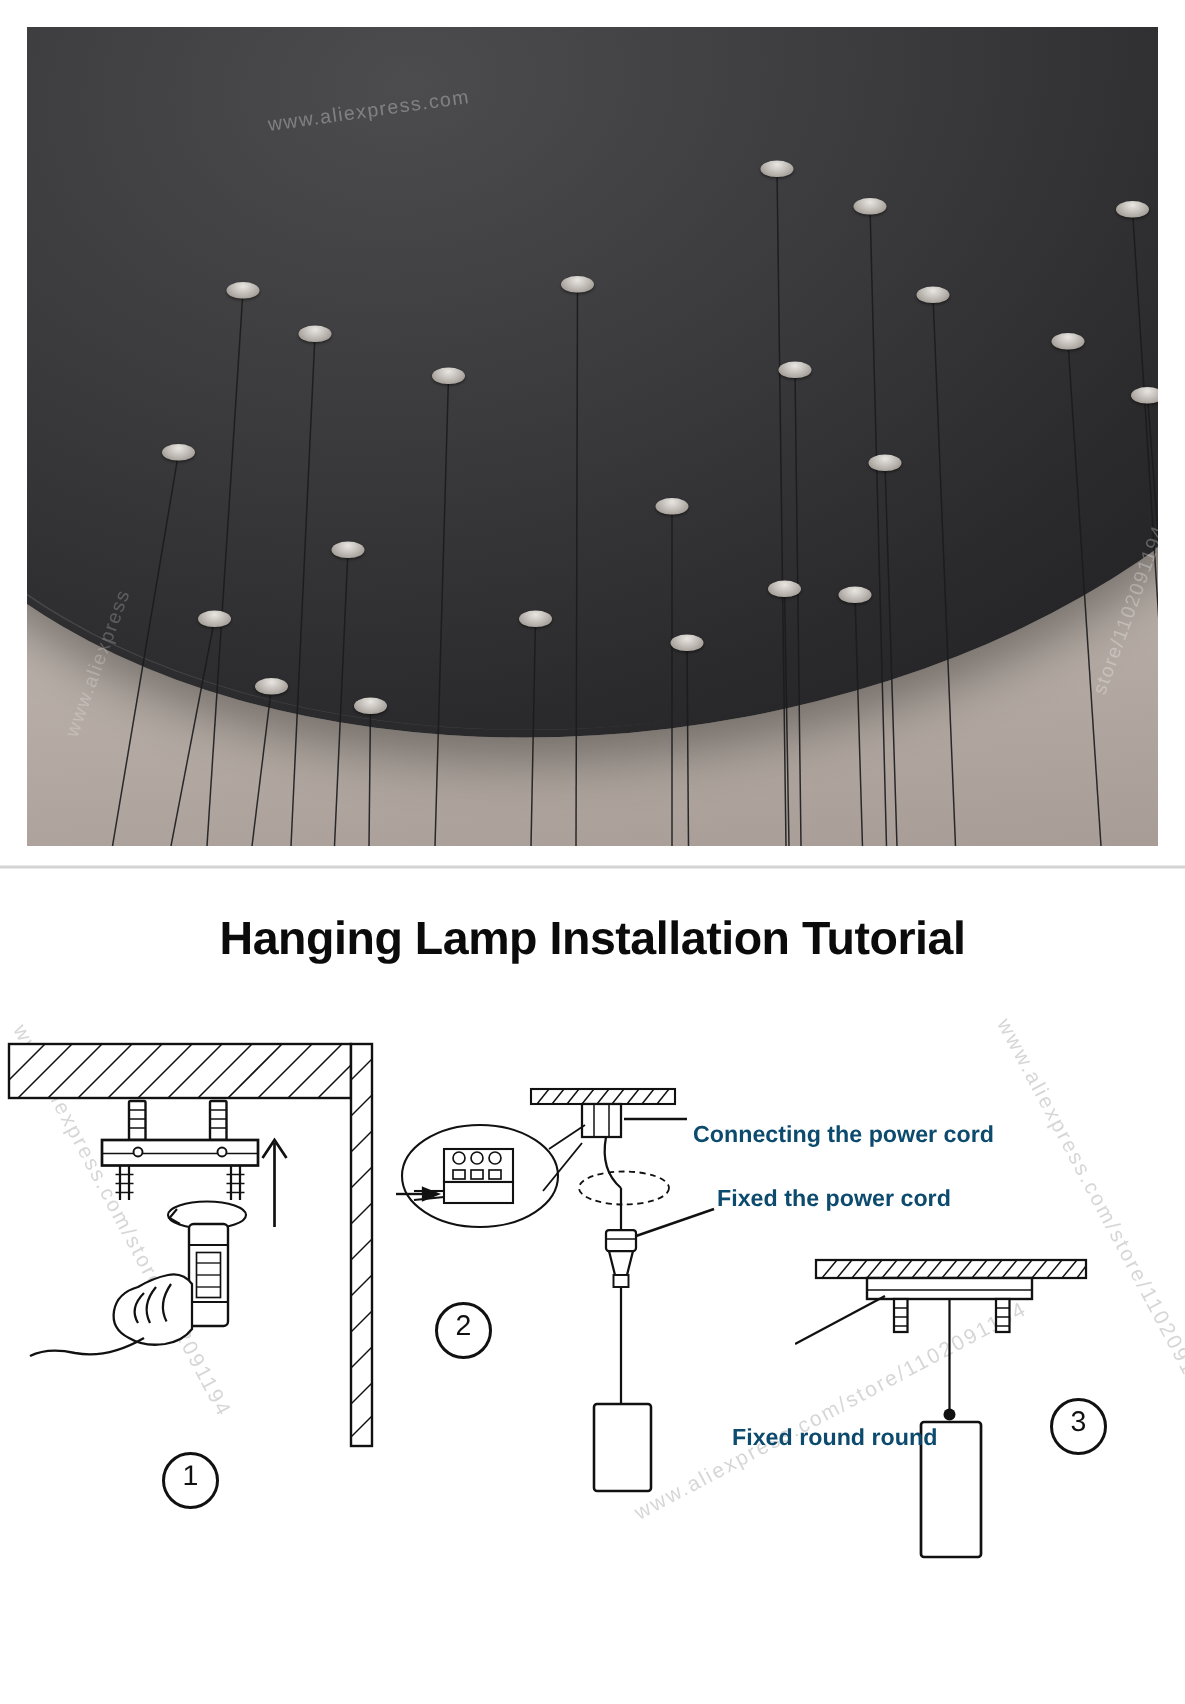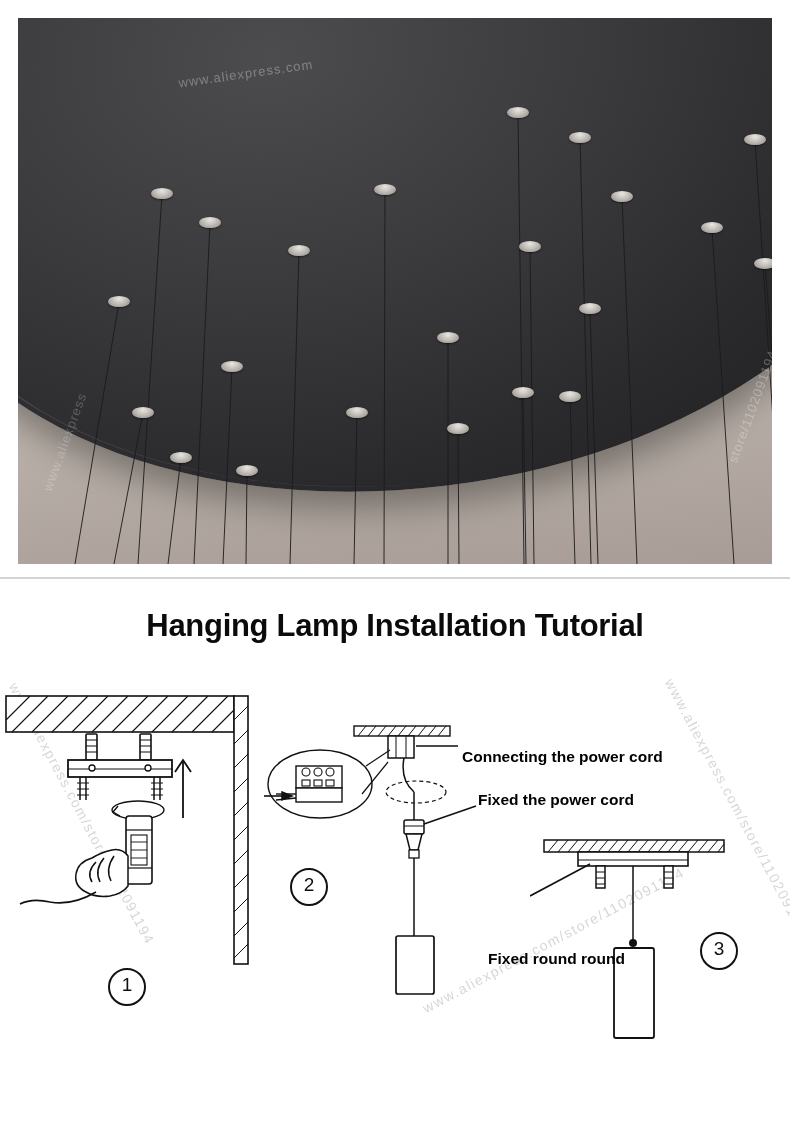--- a/index.html
+++ b/index.html
@@ -146,21 +146,21 @@
     font-size: 19px;
     line-height: 30px;
     text-align: center;
     color: #111;
     background: #fff;
   }
   .label {
     position: absolute;
     font-size: 15.5px;
     font-weight: bold;
-    color: #000000;
+    color: #0c4a6e;
     white-space: nowrap;
   }
 
   .watermark-diag {
     position: absolute;
     color: rgba(120,120,120,0.30);
     font-size: 14px;
     letter-spacing: 1.5px;
     white-space: nowrap;
     pointer-events: none;

